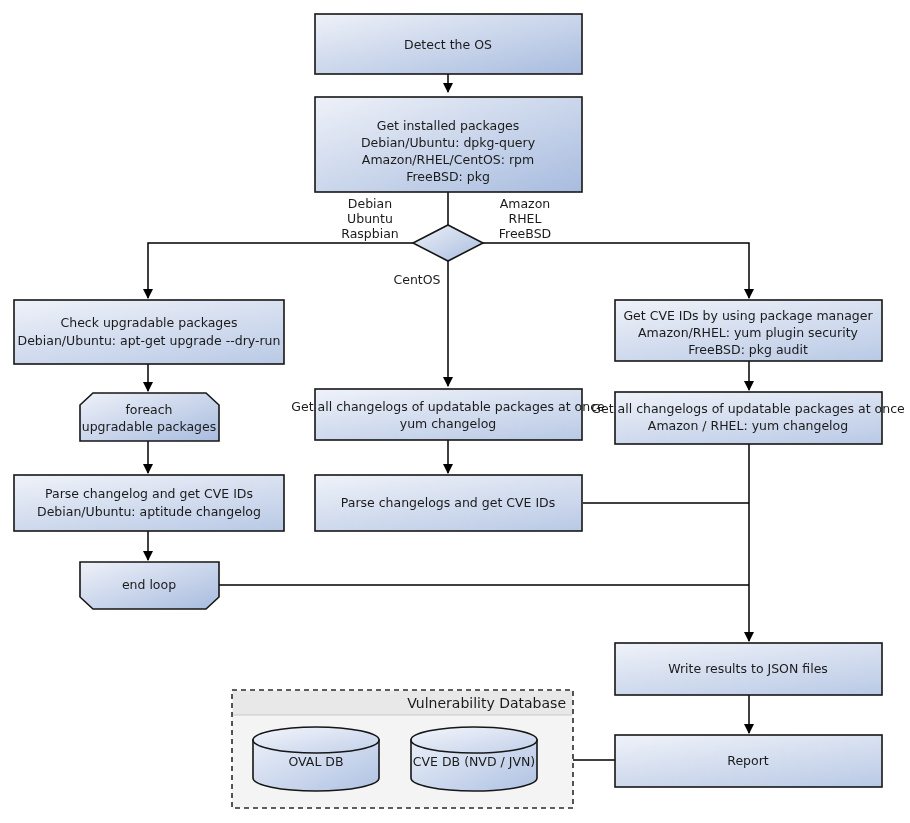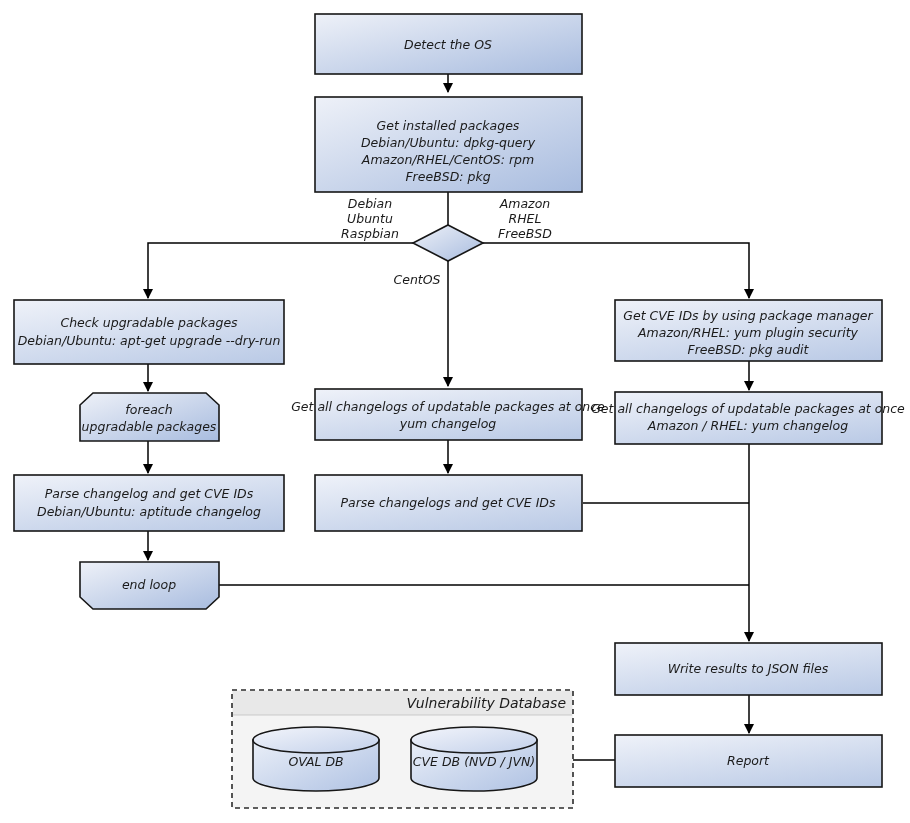--- a/index.html
+++ b/index.html
@@ -11,21 +11,20 @@
   body {
     width: 910px;
     height: 823px;
     font-family: "DejaVu Sans", "Liberation Sans", sans-serif;
     overflow: hidden;
   }
   #flow-root {
     position: relative;
     width: 910px;
     height: 795px;
-    font-style: italic;
   }
   svg#flowchart {
     display: block;
     width: 910px;
     height: 823px;
   }
   .node-shape {
     stroke: #161616;
     stroke-width: 1.6;
   }

